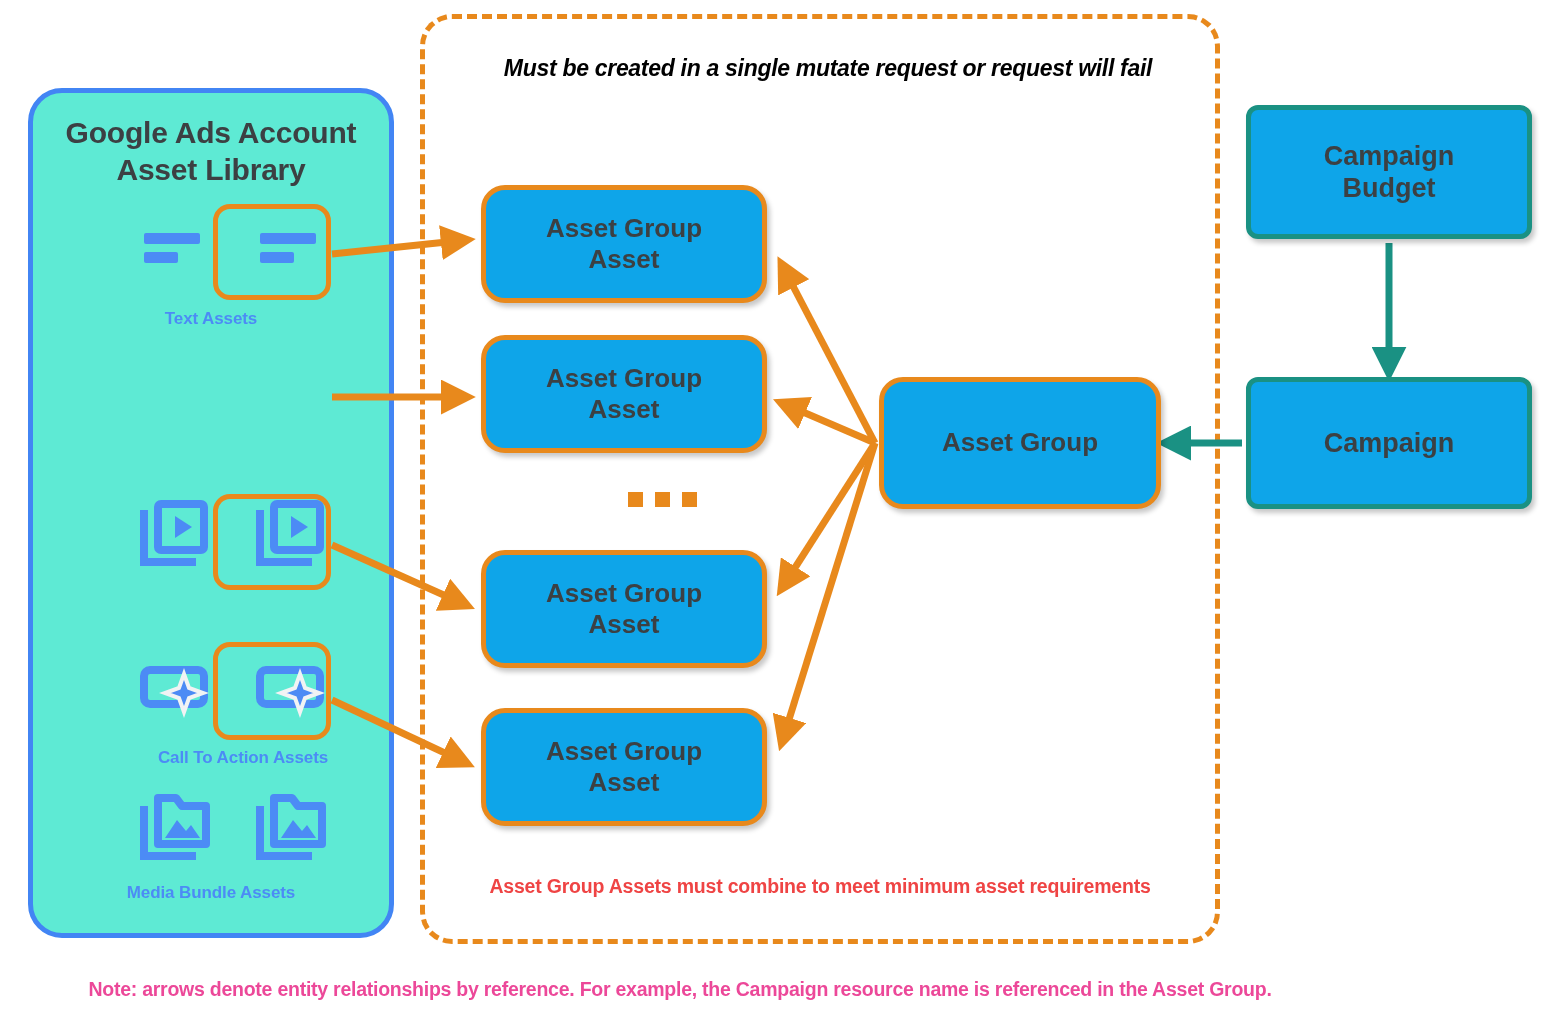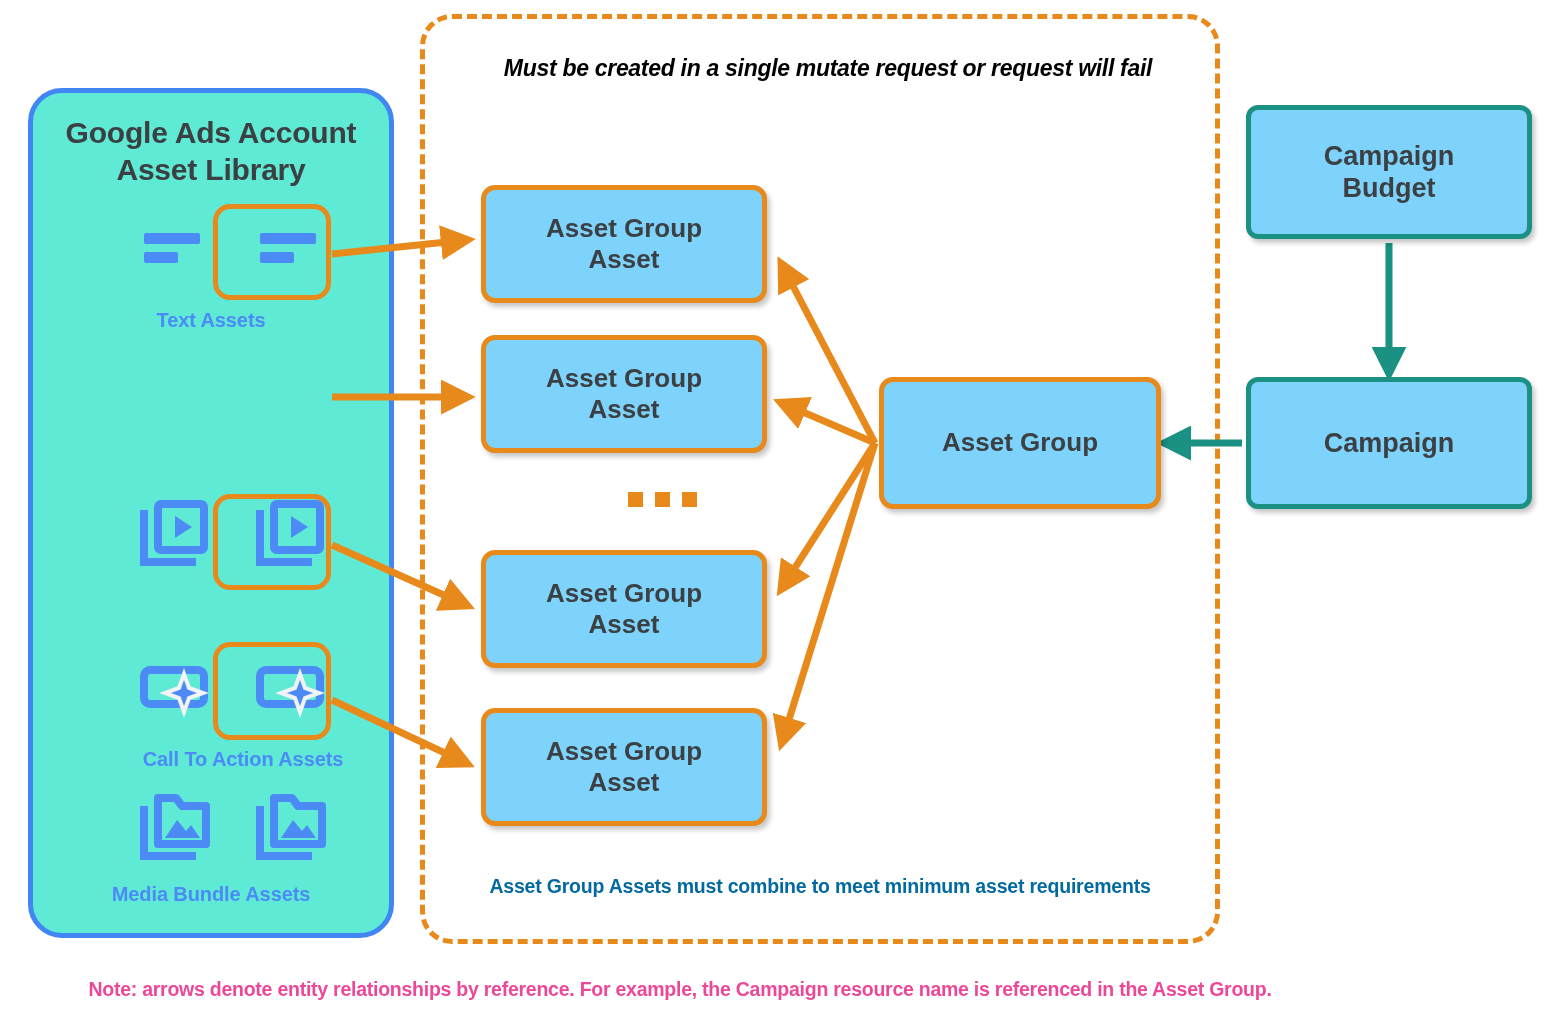--- a/index.html
+++ b/index.html
@@ -22,47 +22,47 @@
   .icon-pair{position:relative;height:104px;}
   .ico{position:absolute;top:0;}
   .ico-a{left:108px;}
   .ico-b{left:222px;}
   .hl-box{
     position:absolute;border:5px solid #e8891c;border-radius:17px;
     box-sizing:border-box;background:transparent;
   }
   .row-label{
     position:absolute;left:0;width:366px;text-align:center;
-    font-size:20px;font-weight:bold;color:#4c8bf5;letter-spacing:-0.1px;
+    font-size:17px;font-weight:bold;color:#4c8bf5;letter-spacing:-0.1px;
   }
 
   
   .mutate-zone{
     position:absolute;left:420px;top:14px;width:800px;height:930px;
     border:5px dashed #e8891c;border-radius:32px;box-sizing:border-box;
     background:#ffffff;
   }
   .mutate-note{
     position:absolute;left:448px;top:54px;width:760px;text-align:center;
     font-size:23px;font-weight:bold;font-style:italic;color:#000000;
     line-height:1.28;letter-spacing:-0.3px;
   }
   .combine-note{
     position:absolute;left:430px;top:875px;width:780px;text-align:center;
-    font-size:19.5px;font-weight:bold;color:#0369a1;letter-spacing:-0.2px;
+    font-size:19.5px;font-weight:bold;color:#ef4444;letter-spacing:-0.2px;
   }
 
   
   .node{
-    position:absolute;box-sizing:border-box;background:#7dd3fc;
+    position:absolute;box-sizing:border-box;background:#0ea5e9;
     display:flex;align-items:center;justify-content:center;text-align:center;
     color:#3c4043;font-weight:bold;line-height:1.2;
     box-shadow:3px 4px 5px rgba(0,0,0,0.22);
   }
-  .node.orange{border:5px solid #e8891c;border-radius:14px;}
+  .node.orange{border:5px solid #e8891c;border-radius:24px;}
   .node.teal{border:5px solid #1a9183;border-radius:12px;}
   .node .nlabel{white-space:pre-line;}
 
   .aga{width:286px;height:118px;font-size:26px;left:481px;}
   .aga1{top:185px;} .aga2{top:335px;} .aga3{top:550px;} .aga4{top:708px;}
 
   .asset-group-node{left:879px;top:377px;width:282px;height:132px;font-size:26px;}
   .budget-node{left:1246px;top:105px;width:286px;height:134px;font-size:27px;}
   .campaign-node{left:1246px;top:377px;width:286px;height:132px;font-size:27px;}
 

